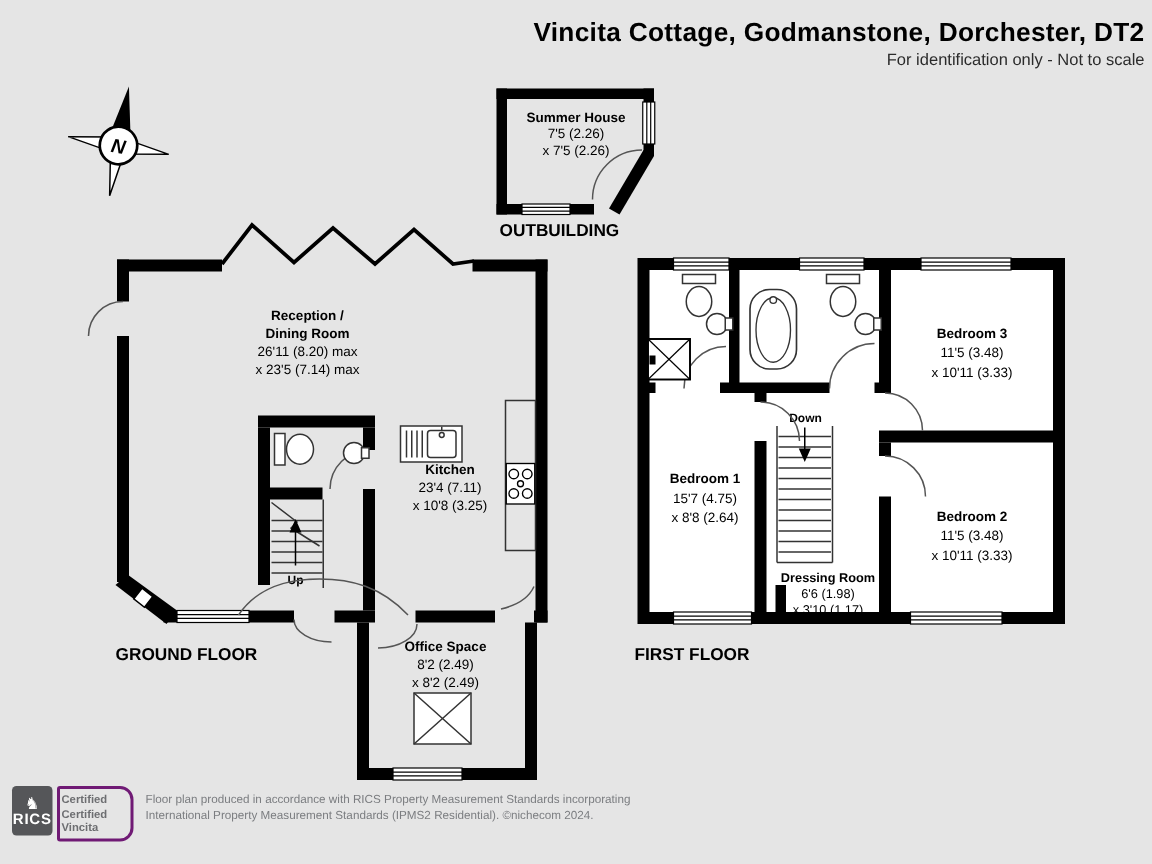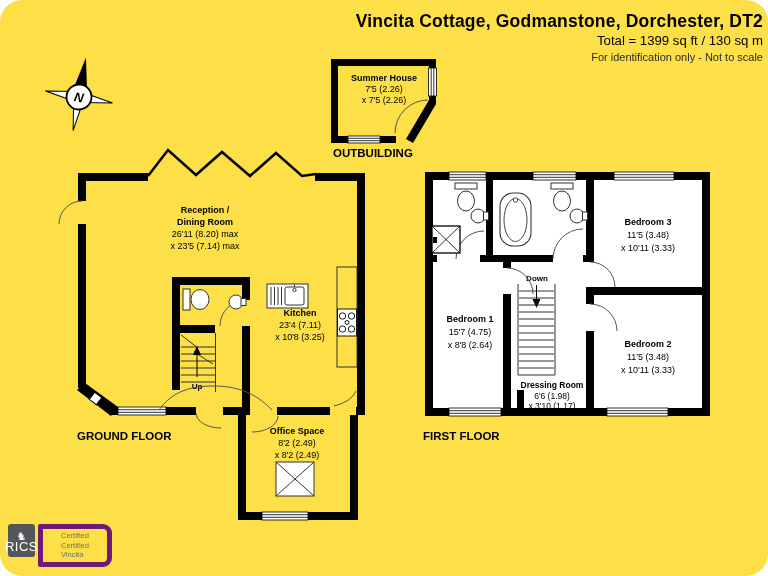--- a/index.html
+++ b/index.html
@@ -1,17 +1,17 @@
 <!DOCTYPE html>
 <html><head>
 <meta charset="utf-8">
 <style>
   html,body{margin:0;padding:0;width:768px;height:576px;background:#fff;overflow:hidden;
     font-family:"Liberation Sans", sans-serif;}
-  #page{position:relative;width:768px;height:576px;background:#fde047;border-radius:22px;}
+  #page{position:relative;width:768px;height:576px;background:#e5e5e5;}
   
   .header{position:absolute;top:11px;right:5px;text-align:right;color:#000;}
   .title{font-size:17.5px;font-weight:bold;letter-spacing:0.2px;}
   .area-line{font-size:13.2px;line-height:16px;margin-top:1px;}
   .note{font-size:11px;color:#2b2b2b;margin-top:2px;}
   
   svg{position:absolute;left:0;top:0;}
   svg text{font-family:"Liberation Sans", sans-serif;fill:#000;}
   .room-name{font-size:9px;font-weight:bold;text-anchor:middle;}
   .room-dim{font-size:9px;text-anchor:middle;}
@@ -22,34 +22,33 @@
   .compass-n{font-size:13px;font-weight:bold;font-style:italic;text-anchor:middle;}
   .wall{fill:#000;}
   .thin{fill:none;stroke:#333;stroke-width:1;}
   .arc{fill:none;stroke:#555;stroke-width:1;}
   .winline{stroke:#000;stroke-width:0.8;}
   
   .footer{position:absolute;left:8px;top:524px;display:flex;align-items:flex-start;}
   .rics-box{width:27px;height:33px;background:#555659;border-radius:3px;color:#fff;
     display:flex;flex-direction:column;align-items:center;justify-content:center;}
   .rics-lion{font-size:11px;line-height:11px;}
-  .rics-word{font-size:13px;font-weight:normal;letter-spacing:0.5px;line-height:9px;}
-  .cpm-badge{width:46px;height:31px;margin-left:3px;border:5px solid #701a75;
-    border-radius:2px 9px 9px 2px;color:#6d6e71;font-size:7.5px;font-weight:normal;
-    line-height:9.5px;padding:2px 0 0 18px;}
+  .rics-word{font-size:10px;font-weight:bold;letter-spacing:0.5px;line-height:9px;}
+  .cpm-badge{width:46px;height:31px;margin-left:3px;border:2px solid #701a75;
+    border-radius:2px 9px 9px 2px;color:#6d6e71;font-size:7.5px;font-weight:bold;
+    line-height:9.5px;padding:2px 0 0 1px;}
   .disclaimer{margin-left:8px;color:#7b7d80;font-size:7.8px;line-height:11px;padding-top:3px;}
 </style>
 </head>
 <body>
 
 <div id="page">
 
   <div class="header">
     <div class="title">Vincita Cottage, Godmanstone, Dorchester, DT2</div>
-    <div class="area-line">Total = 1399 sq ft / 130 sq m</div>
     <div class="note">For identification only - Not to scale</div>
   </div>
 
   <svg width="768" height="576" viewBox="0 0 768 576">
 
     <g transform="rotate(10 79 97)">
       <polygon points="113,97 83,92 83,102" fill="#fff" stroke="#000" stroke-width="1"></polygon>
       <polygon points="45,97 75,92 75,102" fill="#fff" stroke="#000" stroke-width="1"></polygon>
       <polygon points="79,131 74,99 84,99" fill="#fff" stroke="#000" stroke-width="1"></polygon>
       <polygon points="79,57 71,95 87,95" fill="#000"></polygon>
@@ -301,16 +300,18 @@
     <div class="rics-box">
       <div class="rics-lion">♞</div>
       <div class="rics-word">RICS</div>
     </div>
     <div class="cpm-badge">
       <div>Certified</div>
       <div>Certified</div>
       <div>Vincita</div>
     </div>
     <div class="disclaimer">
+      <div>Floor plan produced in accordance with RICS Property Measurement Standards incorporating</div>
+      <div>International Property Measurement Standards (IPMS2 Residential).  ©nichecom 2024.</div>
     </div>
   </div>
 
 </div>
 
 </body></html>

